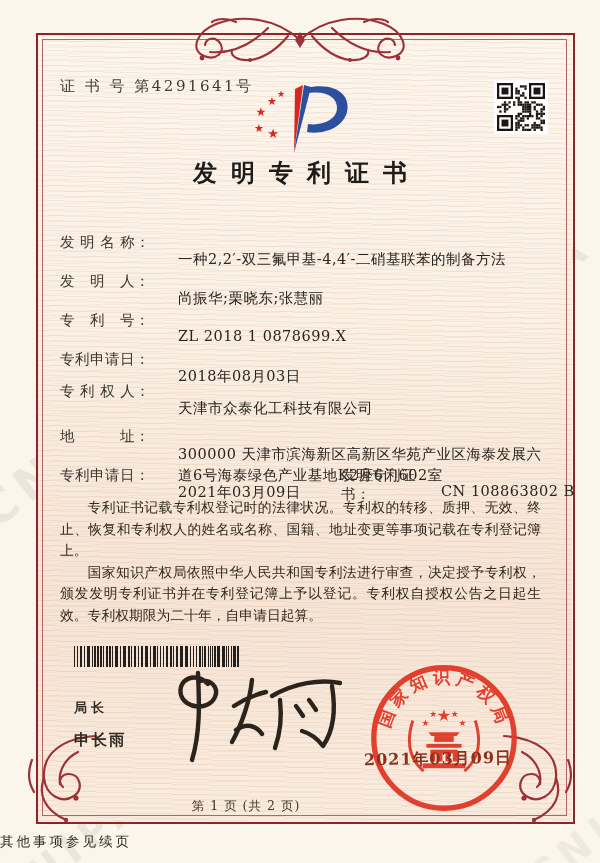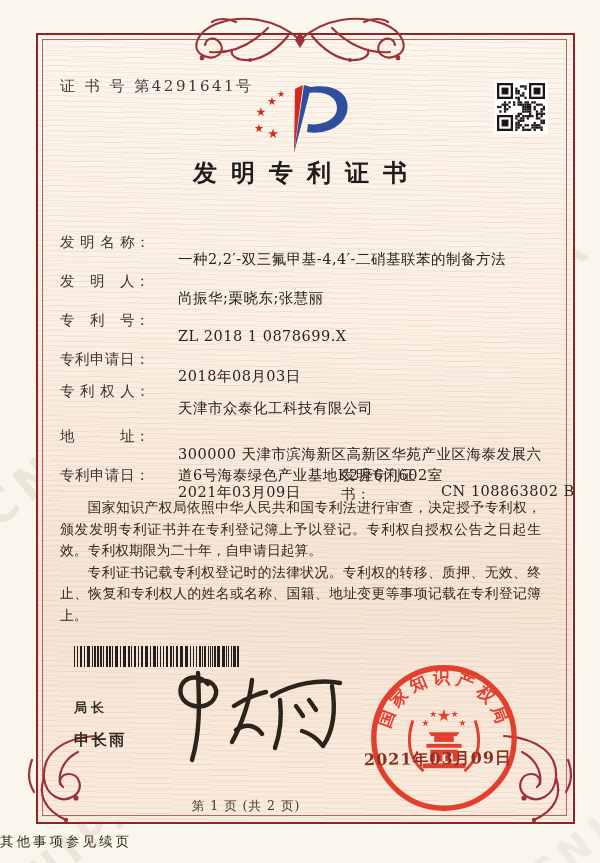--- a/index.html
+++ b/index.html
@@ -278,22 +278,22 @@
   <div class="row" style="top:466px;">
     <span class="lab">专利申请日：</span>
     <span class="val" style="width:135px;">2021年03月09日</span>
     <span class="pair2">
       <span class="lab">发明专利证书：</span>
       <span class="val">CN 108863802 B</span>
     </span>
   </div>
 
   <div class="paras">
+    <p>专利证书记载专利权登记时的法律状况。专利权的转移、质押、无效、终止、恢复和专利权人的姓名或名称、国籍、地址变更等事项记载在专利登记簿上。</p>
     <p>国家知识产权局依照中华人民共和国专利法进行审查，决定授予专利权，颁发发明专利证书并在专利登记簿上予以登记。专利权自授权公告之日起生效。专利权期限为二十年，自申请日起算。</p>
-    <p>专利证书记载专利权登记时的法律状况。专利权的转移、质押、无效、终止、恢复和专利权人的姓名或名称、国籍、地址变更等事项记载在专利登记簿上。</p>
   </div>
 
   <svg class="barcode" id="barcode-svg" viewBox="0 0 168 21" preserveAspectRatio="none">
       <rect x="0" y="0" width="1" height="21" fill="#241f1a"></rect>
       <rect x="3" y="0" width="1" height="21" fill="#241f1a"></rect>
       <rect x="6" y="0" width="2" height="21" fill="#241f1a"></rect>
       <rect x="10" y="0" width="1" height="21" fill="#241f1a"></rect>
       <rect x="13" y="0" width="3" height="21" fill="#241f1a"></rect>
       <rect x="18" y="0" width="1" height="21" fill="#241f1a"></rect>
       <rect x="20" y="0" width="2" height="21" fill="#241f1a"></rect>

